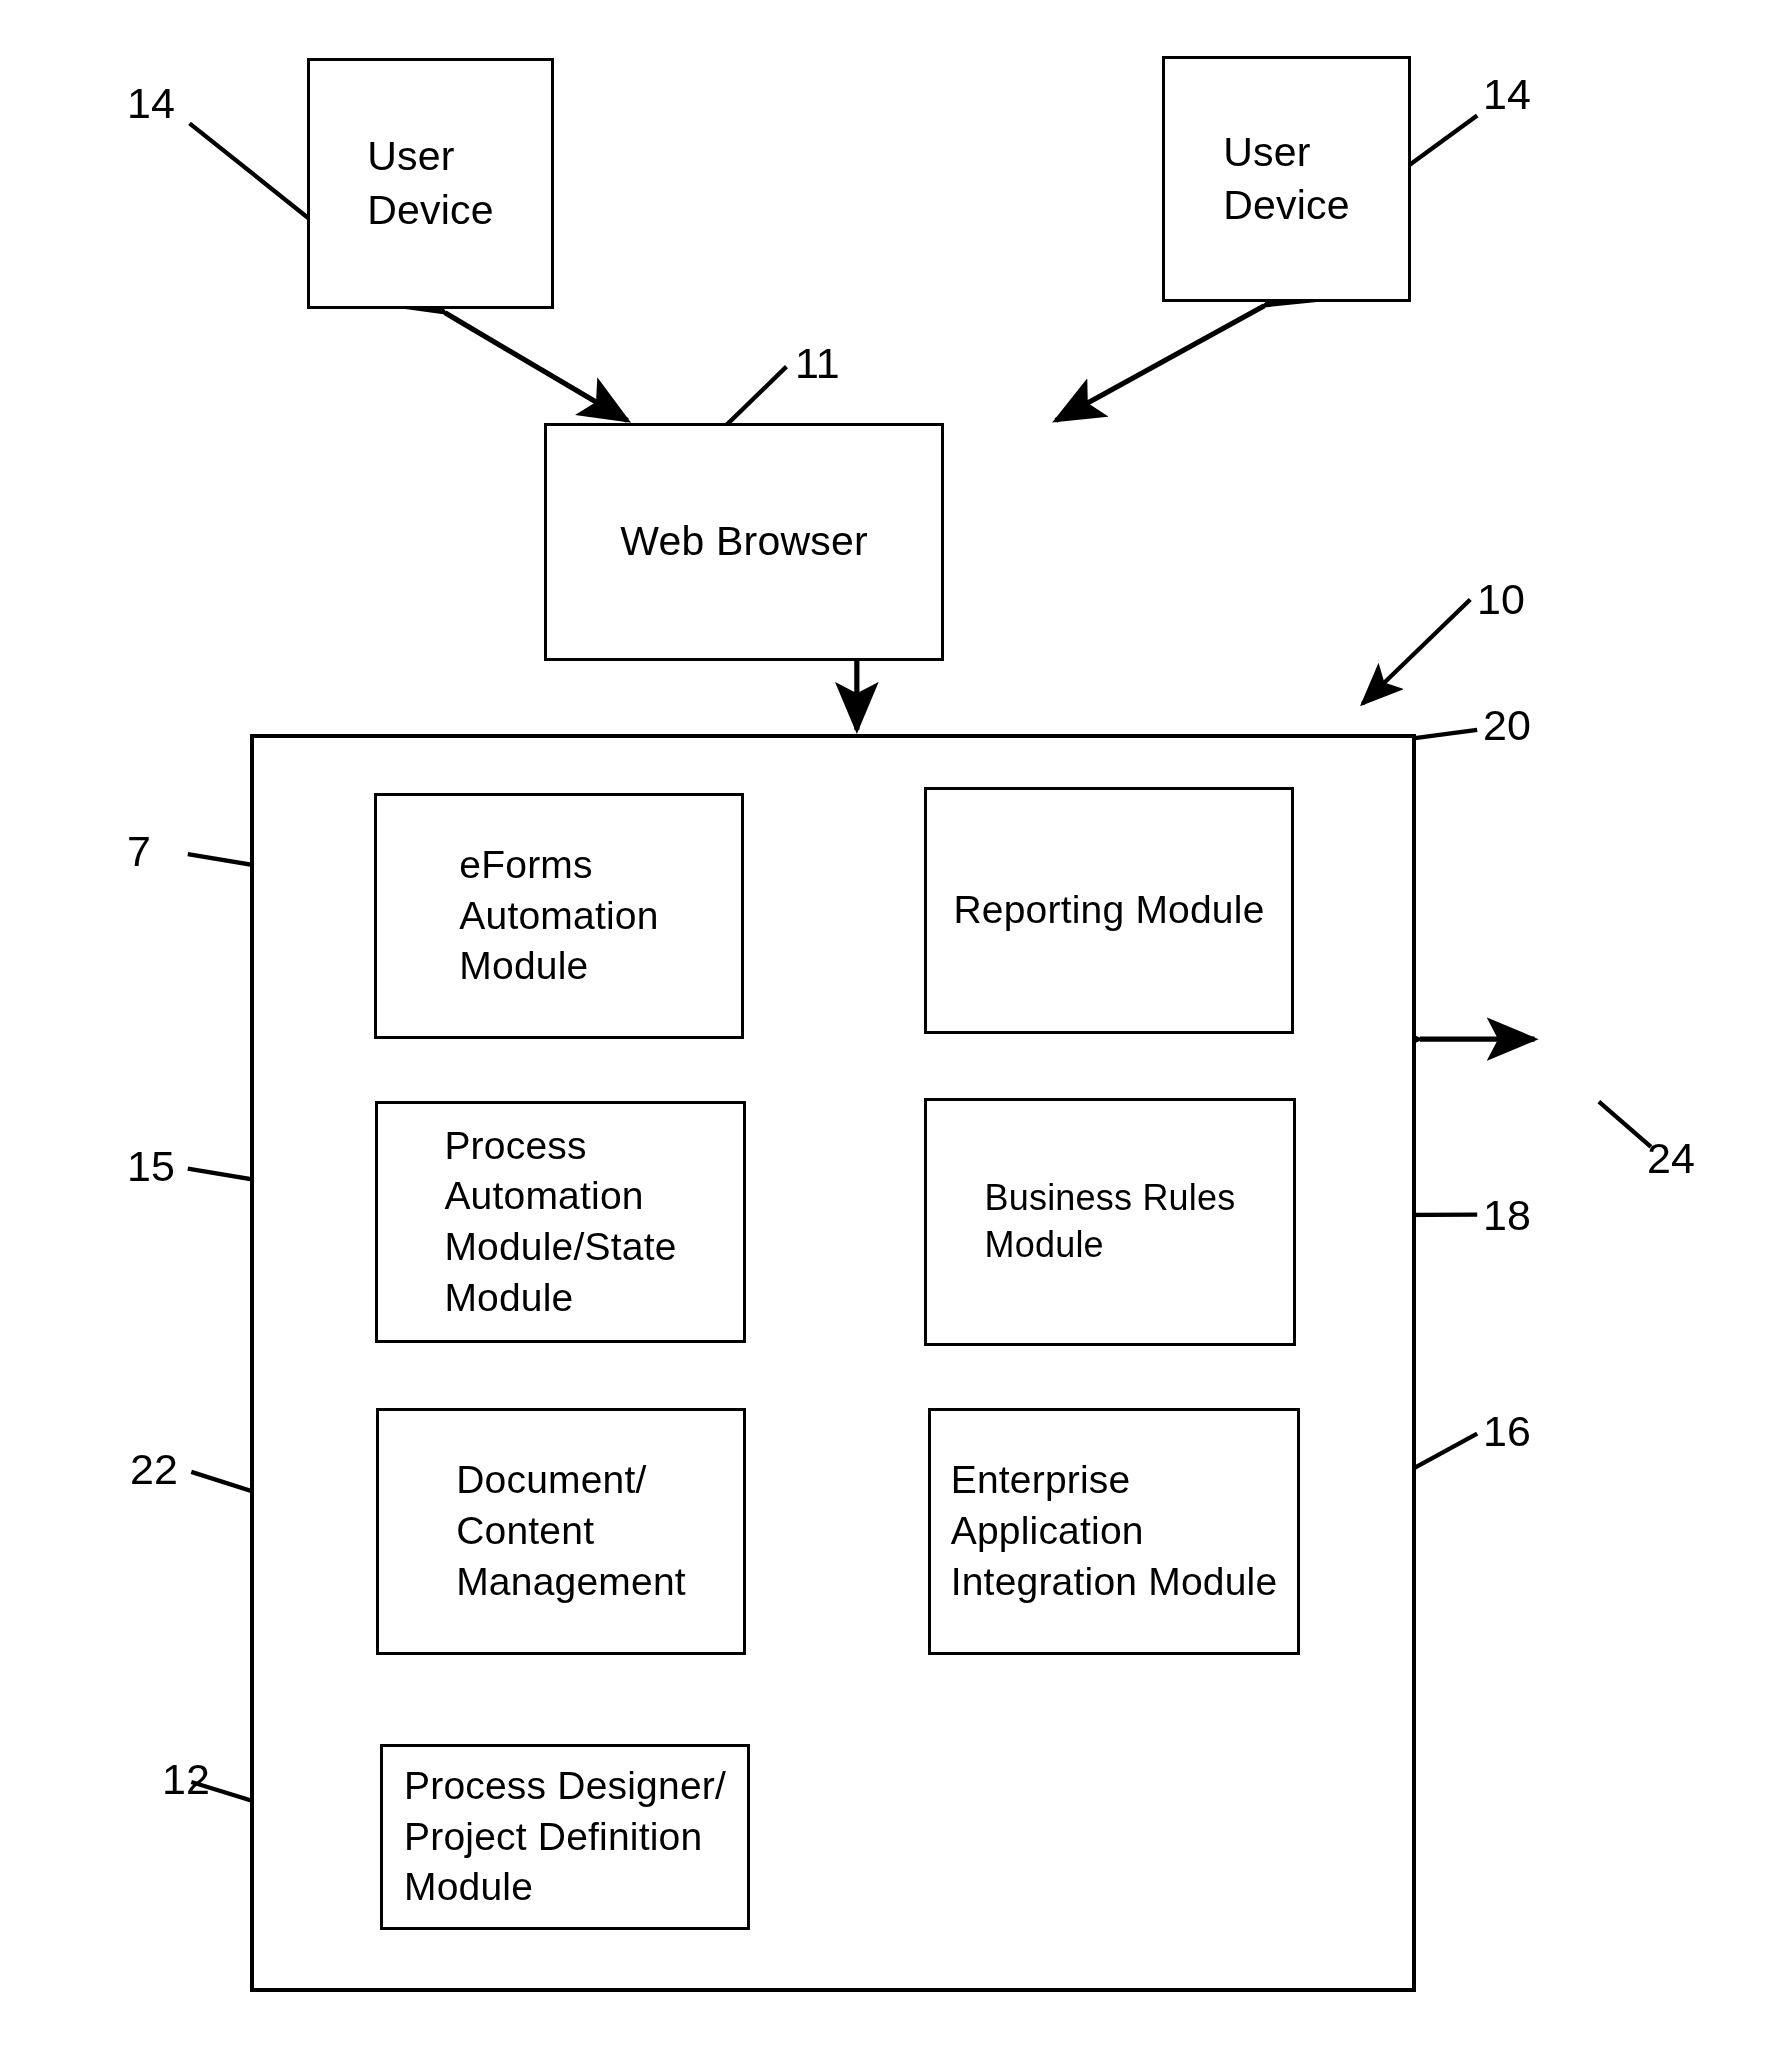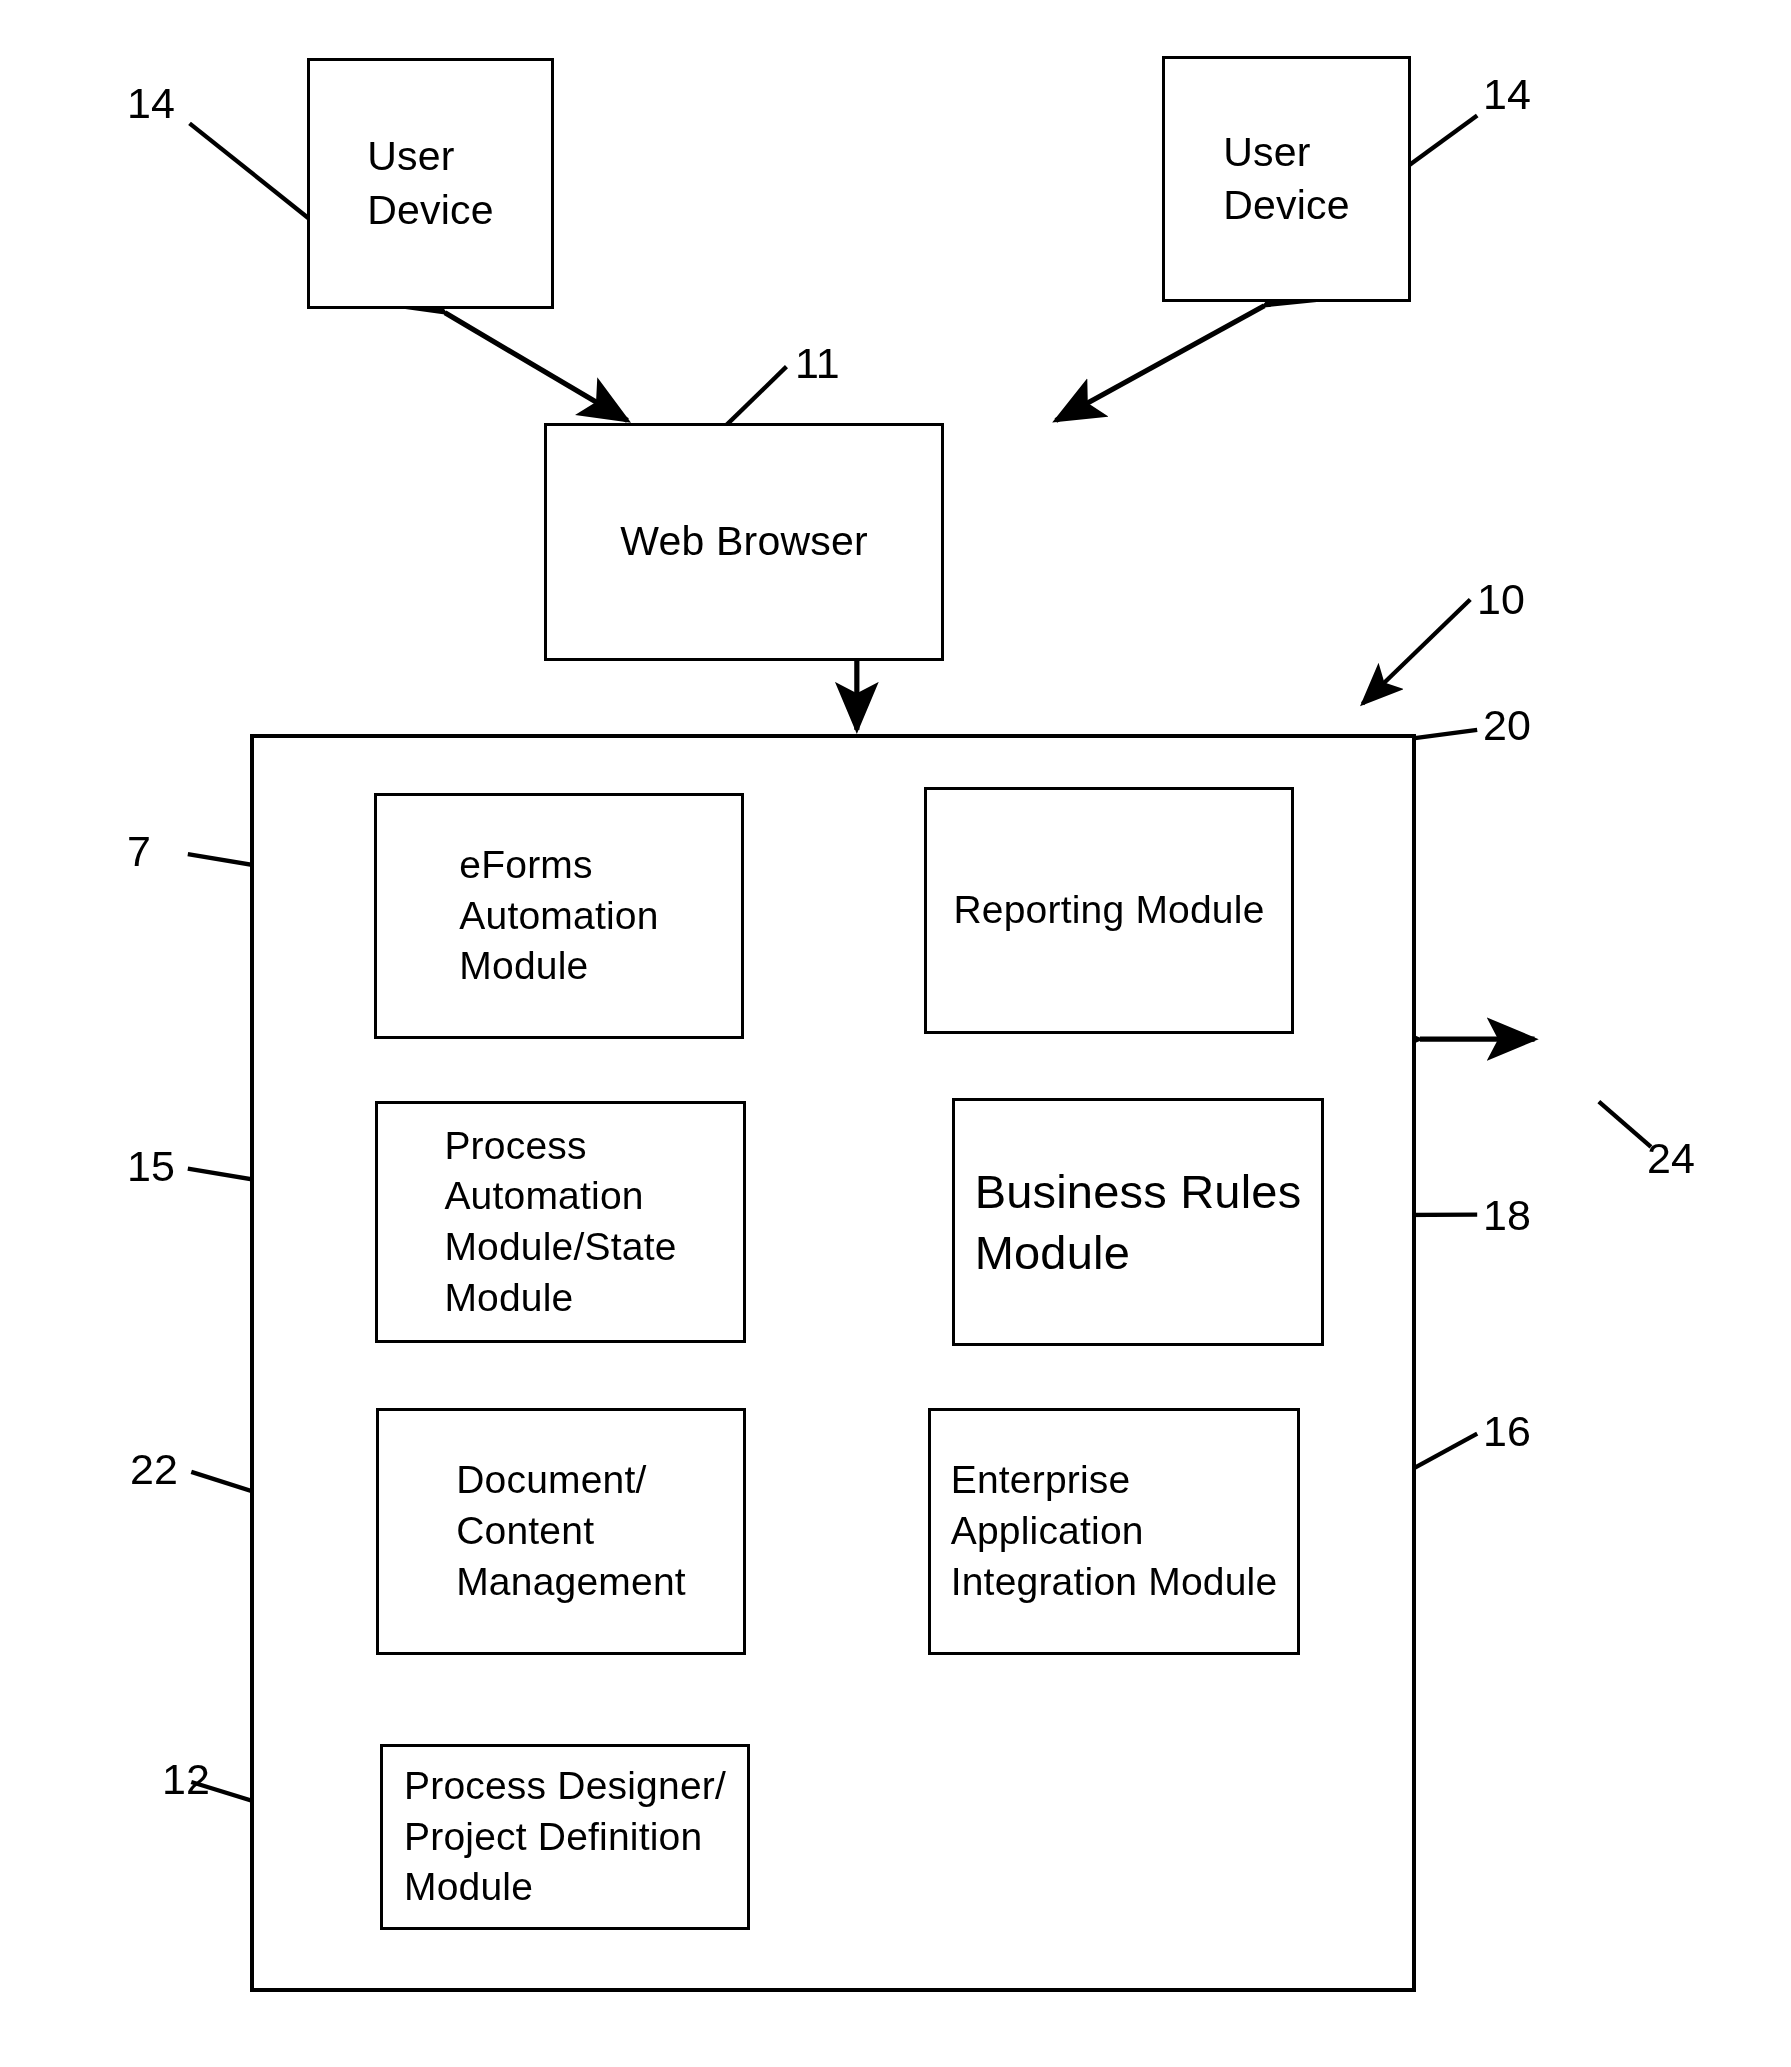--- a/index.html
+++ b/index.html
@@ -48,21 +48,21 @@
     line-height: 1;
     white-space: nowrap;
   }
   #user-device-left  { left: 307px; top: 58px;  width: 247px; height: 251px; font-size: 41px; }
   #user-device-right { left: 1162px; top: 56px; width: 249px; height: 246px; font-size: 41px; }
   #web-browser       { left: 544px; top: 423px; width: 400px; height: 238px; font-size: 41px; }
   #system-container  { left: 250px; top: 734px; width: 1166px; height: 1258px; border-width: 4.3px; }
   #eforms-module     { left: 374px;  top: 793px;  width: 370px; height: 246px; font-size: 39px; }
   #reporting-module  { left: 924px; top: 787px;  width: 370px; height: 247px; font-size: 39px; }
   #process-automation-module { left: 375px;  top: 1101px; width: 371px; height: 242px; font-size: 39px; }
-  #business-rules-module     { left: 924px; top: 1098px; width: 372px; height: 248px; font-size: 47px; margin-left: 28px; }
+  #business-rules-module     { left: 924px; top: 1098px; width: 372px; height: 248px; font-size: 36px; }
   #document-content-module   { left: 376px;  top: 1408px; width: 370px; height: 247px; font-size: 39px; padding-left: 20px; }
   #eai-module                { left: 928px; top: 1408px; width: 372px; height: 247px; font-size: 39px; }
   #process-designer-module   { left: 380px;  top: 1744px; width: 370px; height: 186px; font-size: 39px; }
   #database-node             { left: 1538px; top: 974px; width: 216px; height: 126px; font-size: 39px; }
 
   #ref-14-left  { left: 127px;  top: 82px;  }
   #ref-14-right { left: 1483px; top: 73px;  }
   #ref-11       { left: 795px;  top: 342px; }
   #ref-10       { left: 1477px; top: 578px; }
   #ref-17       { left: 127px;  top: 830px; }

